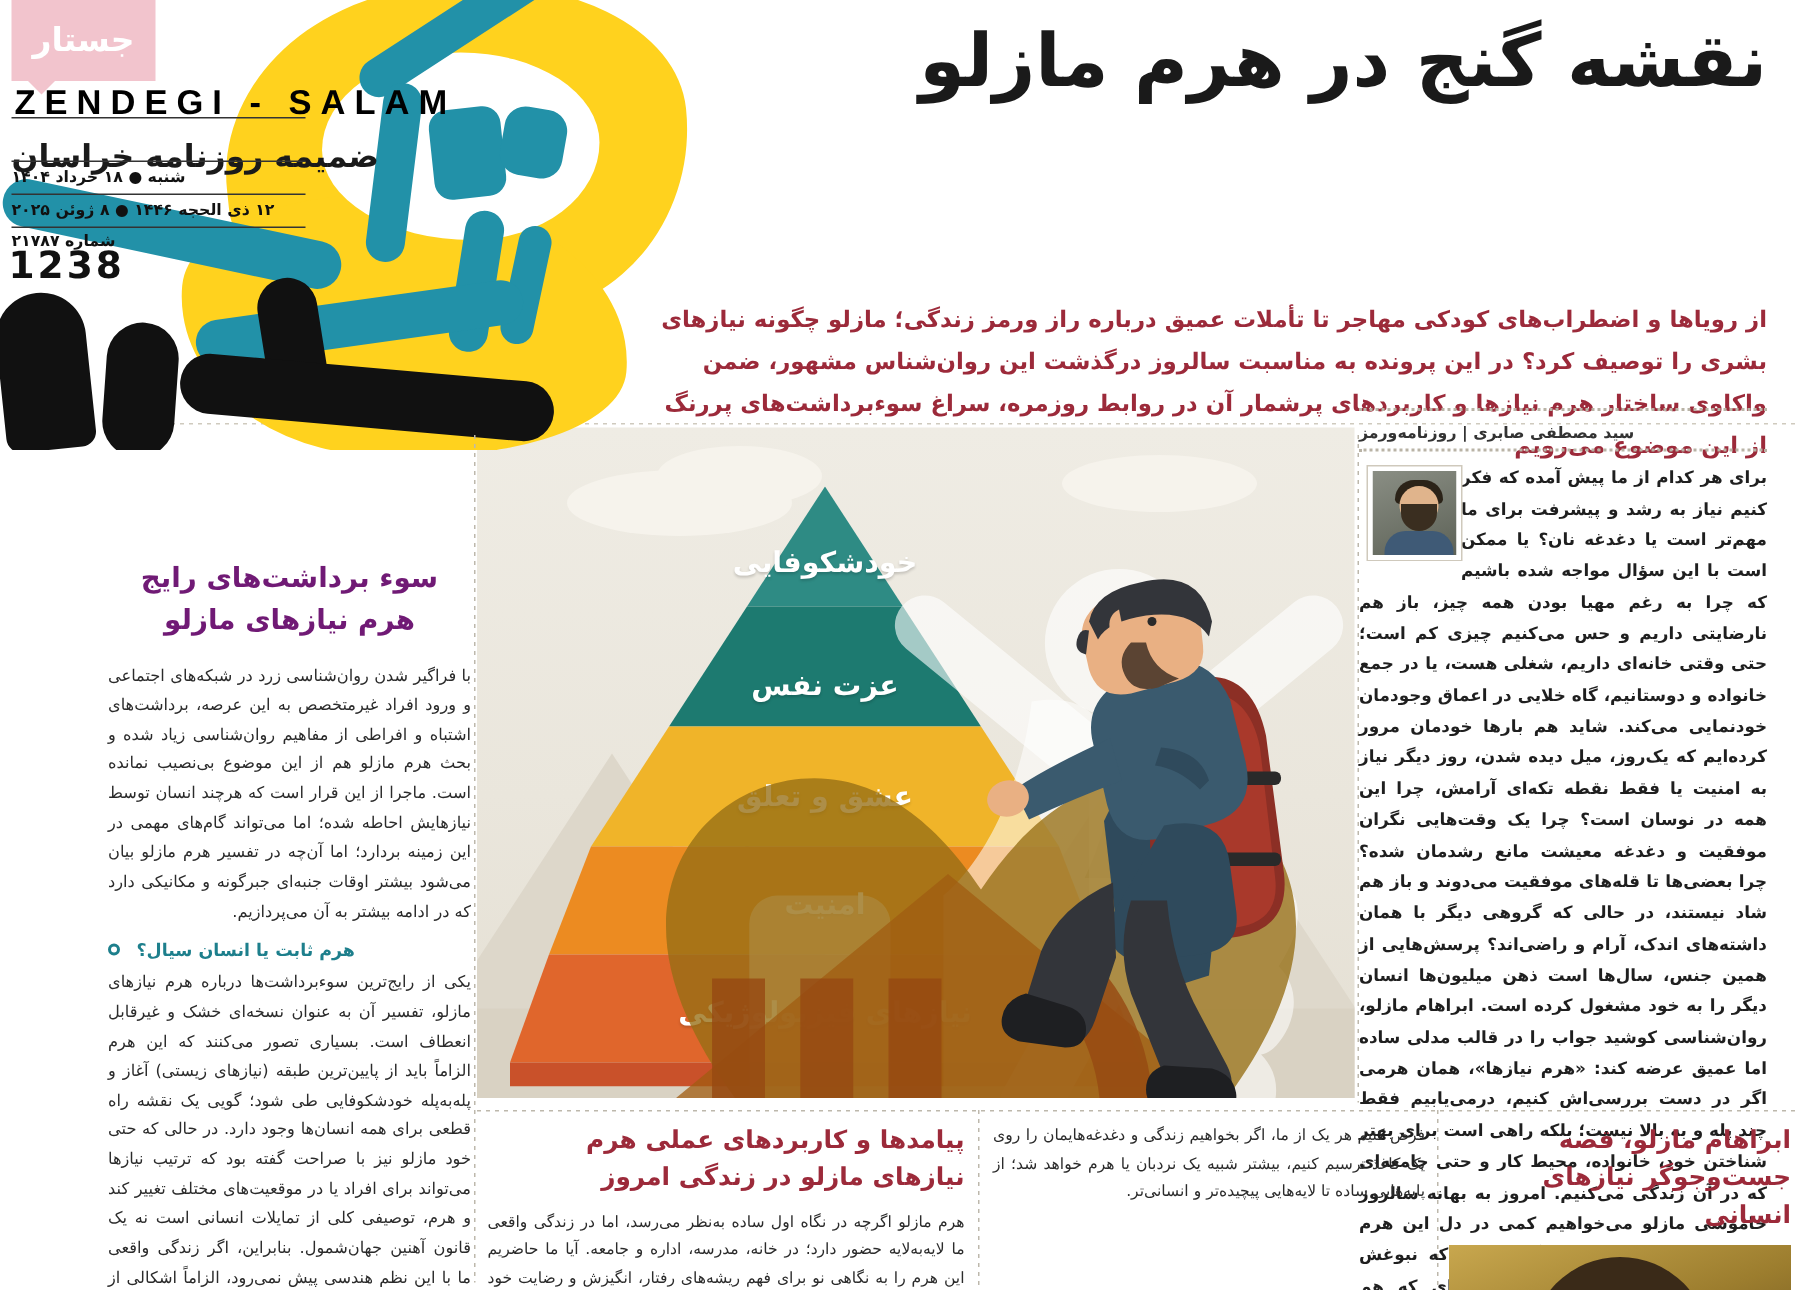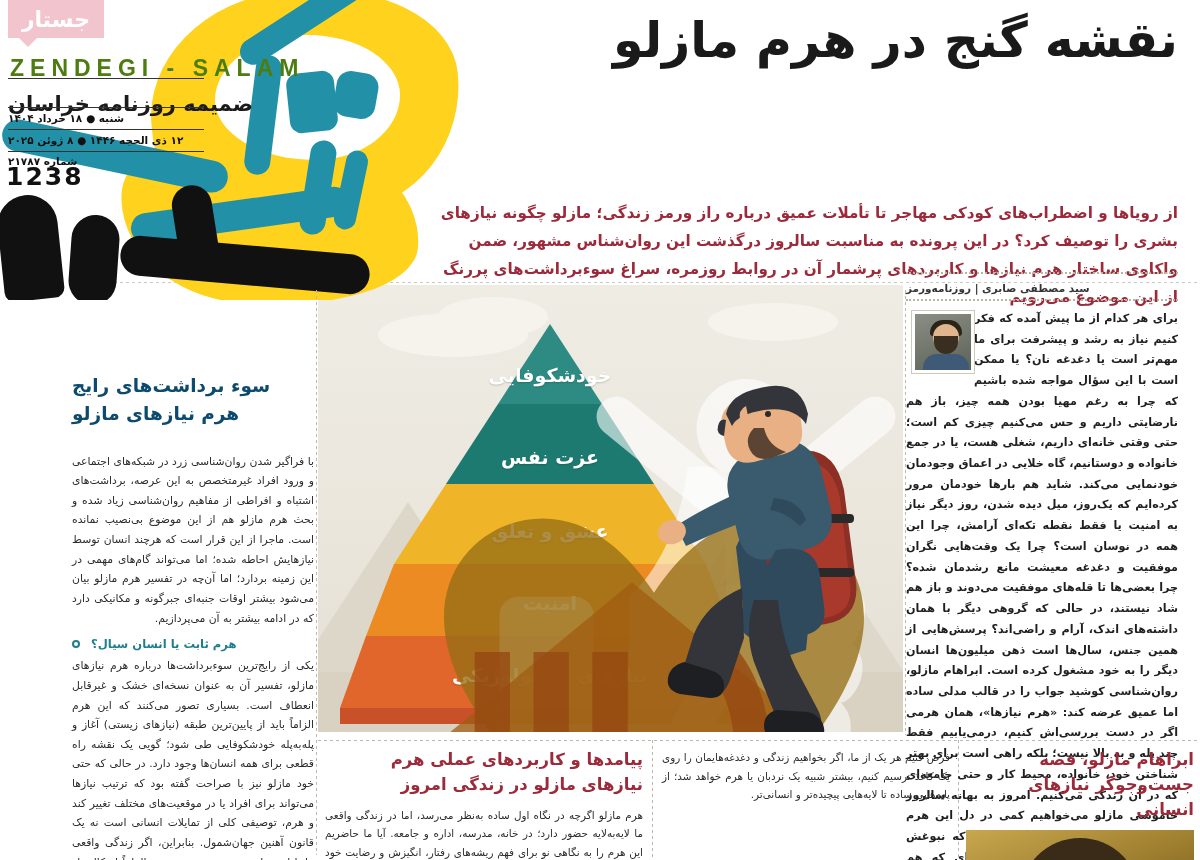--- a/index.html
+++ b/index.html
@@ -19,21 +19,21 @@
 
   
   .masthead {
     position: absolute; left: 0; top: 0;
     width: 470px; height: 300px;
     overflow: hidden;
     z-index: 5;
   }
   .jostar-tag {
     position: absolute; left: 8px; top: 0;
-    width: 96px; height: 38px;
+    width: 96px; height: 54px;
     background: #f2c4cd;
     z-index: 9;
   }
   .jostar-tag .tag-text {
     position: absolute; inset: 0;
     display: flex; align-items: center; justify-content: center;
     font-size: 22px; font-weight: bold; color: #ffffff;
     letter-spacing: 1px;
     direction: rtl;
   }
@@ -99,21 +99,21 @@
   .bs2 { left: 70px; top: 215px; width: 48px; height: 90px;
          border-radius: 24px; transform: rotate(4deg); }
   .bs3 { left: 120px; top: 245px; width: 250px; height: 40px;
          border-radius: 20px; transform: rotate(5deg); }
   .bs4 { left: 175px; top: 185px; width: 40px; height: 80px;
          border-radius: 20px; transform: rotate(-9deg); }
 
   .brand-latin {
     position: absolute; left: 10px; top: 55px;
     font-size: 23px; font-weight: bold; letter-spacing: 6px;
-    color: #4d7c0f; z-index: 6; direction: ltr;
+    color: #000000; z-index: 6; direction: ltr;
     font-family: "Liberation Sans", sans-serif;
   }
   .brand-fa {
     position: absolute; left: 8px; top: 92px;
     font-size: 21px; font-weight: bold; color: #1a1a1a;
     z-index: 6; direction: rtl;
   }
   .rule { position: absolute; left: 8px; height: 1px; background:#333; z-index: 6; }
   .r1 { top: 78px; width: 196px; }
   .r2 { top: 107px; width: 196px; }
@@ -206,21 +206,21 @@
   .hiker svg { width:100%; height:100%; display:block; }
 
   
   .col-left {
     position: absolute; left: 72px; top: 372px;
     width: 242px; height: 480px;
     direction: rtl; z-index: 6;
   }
   .col-left .art-title {
     font-size: 18.5px; font-weight: bold; line-height: 1.5;
-    color: #0c4a6e; text-align: left; margin-bottom: 24px;
+    color: #701a75; text-align: center; margin-bottom: 13px;
   }
   .body-txt {
     font-size: 10.8px; line-height: 1.82; color: #2b2b2b;
     text-align: justify; text-align-last: right;
   }
   .sub-head {
     display: flex; align-items: center; justify-content: flex-end;
     gap: 11px; margin: 9px 0 5px 0;
     font-size: 11.6px; font-weight: bold; color: #1d7f8c;
   }

